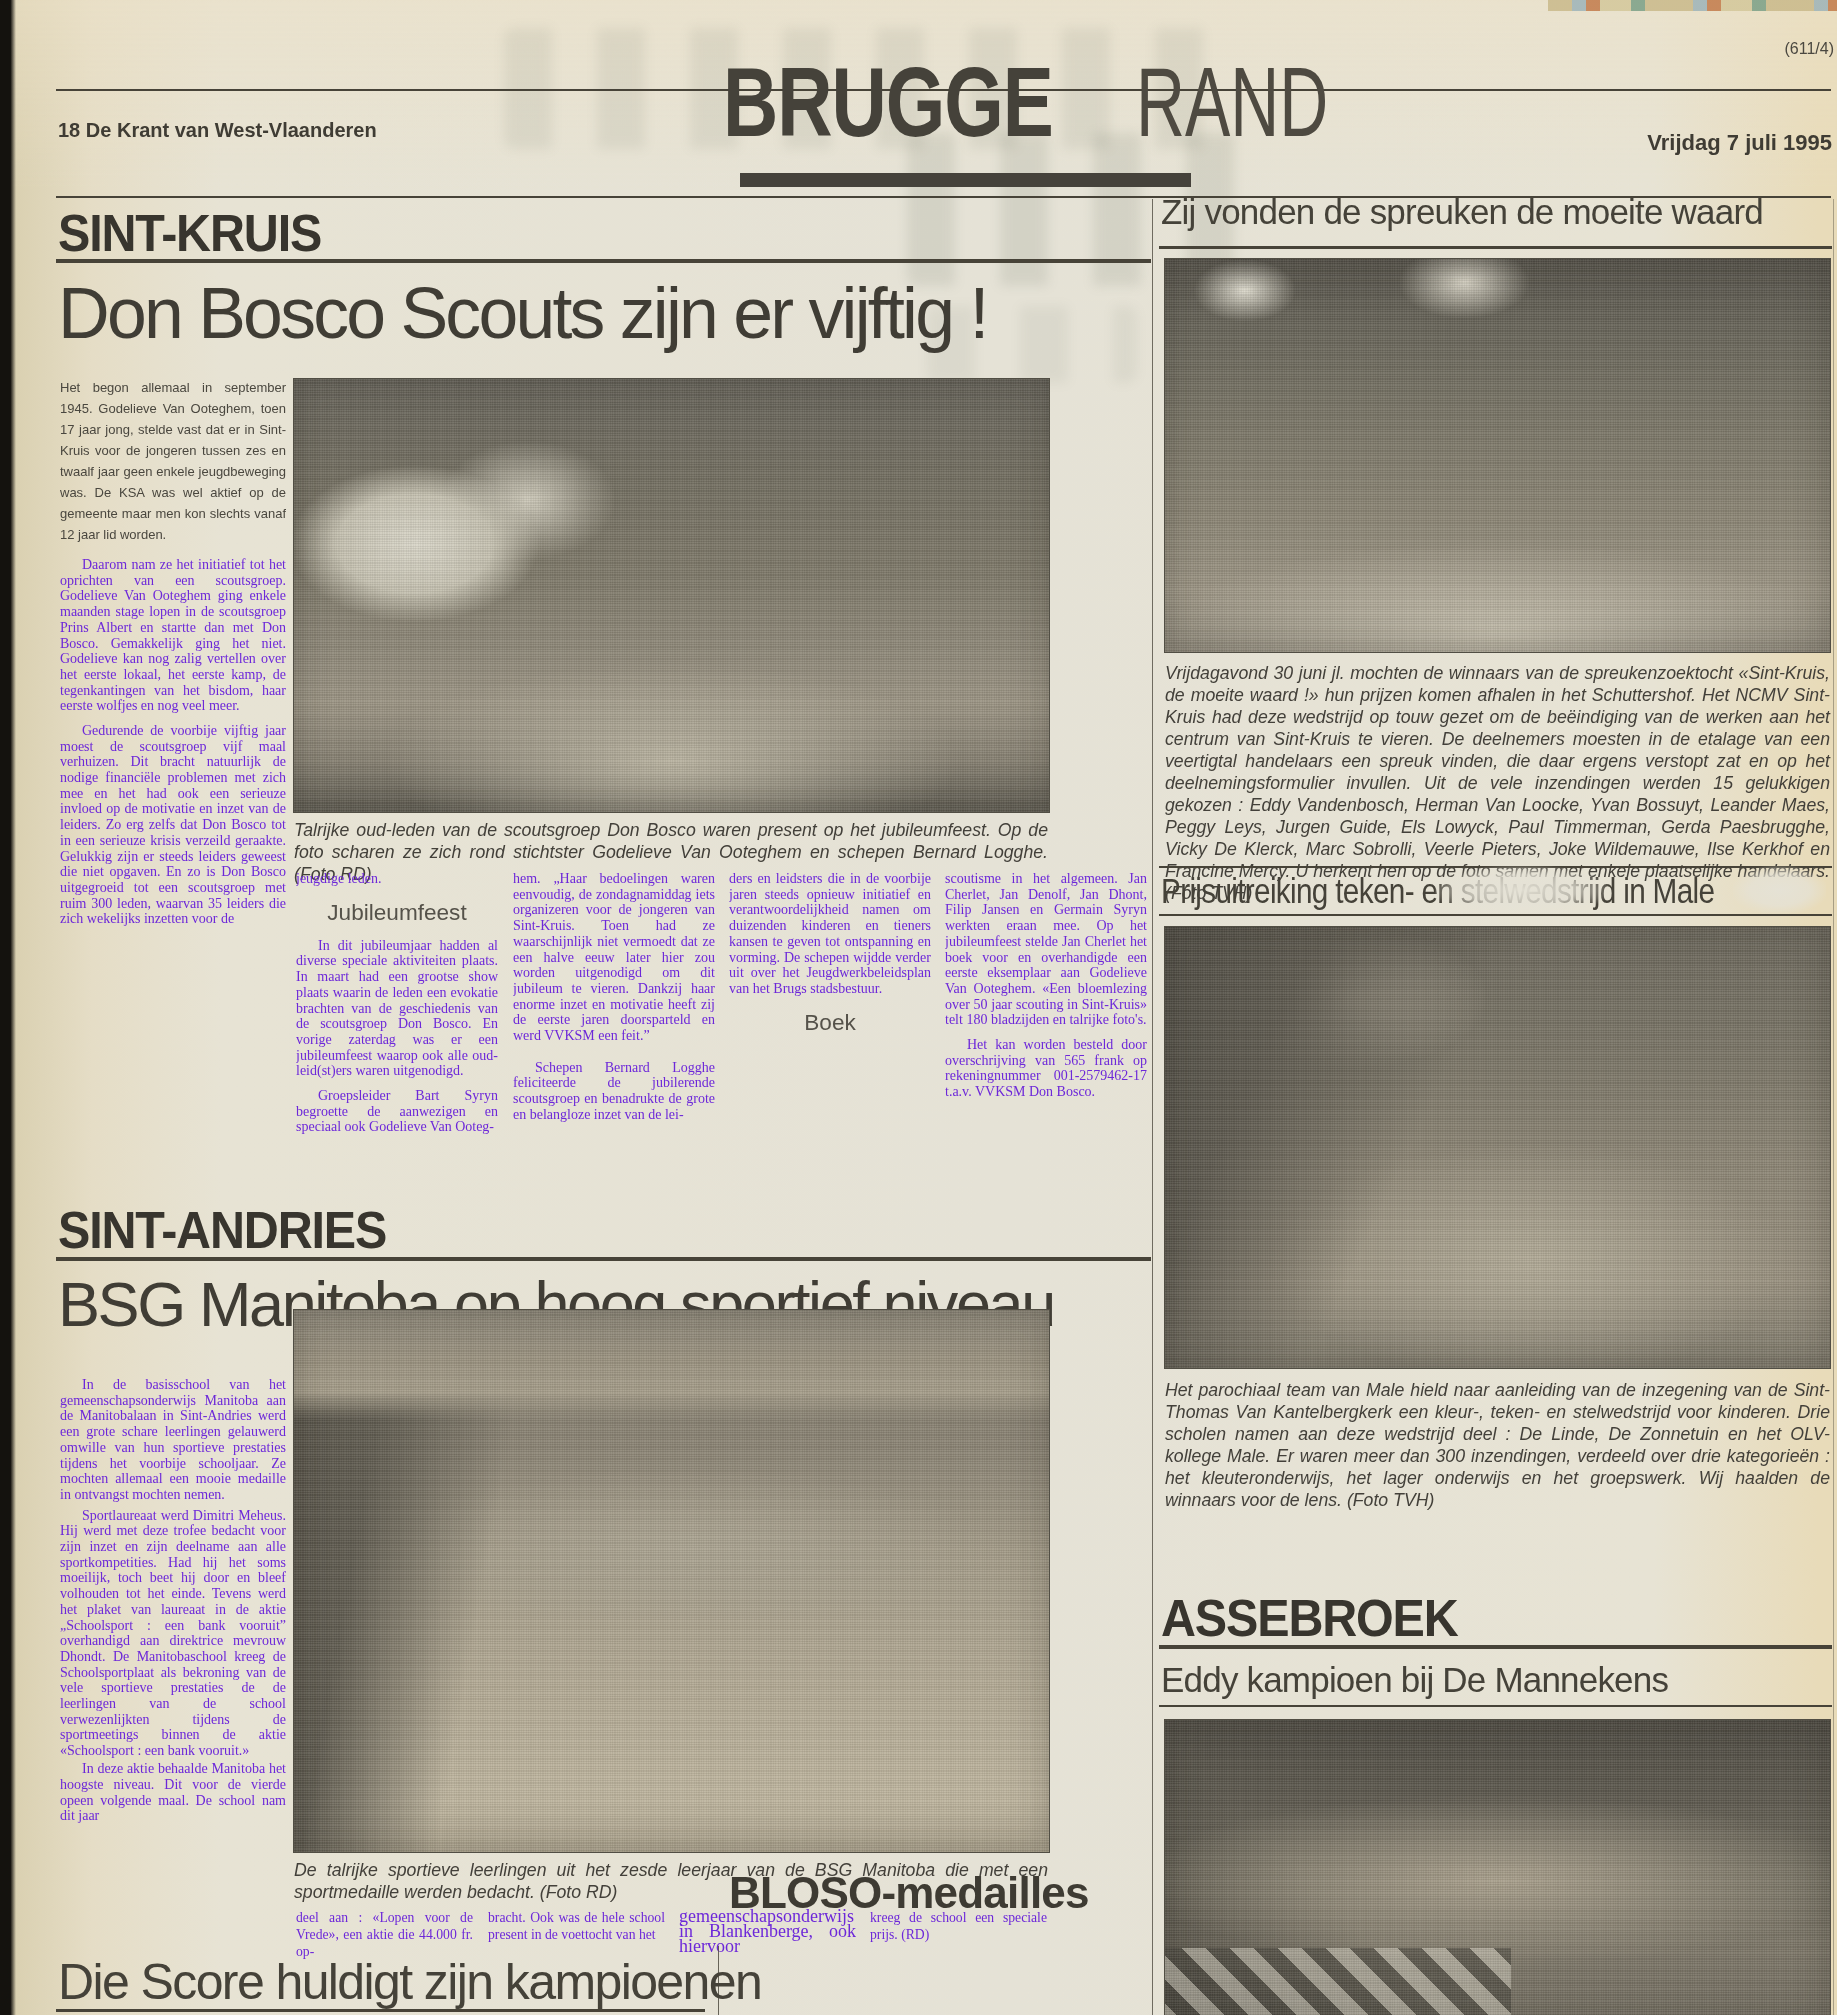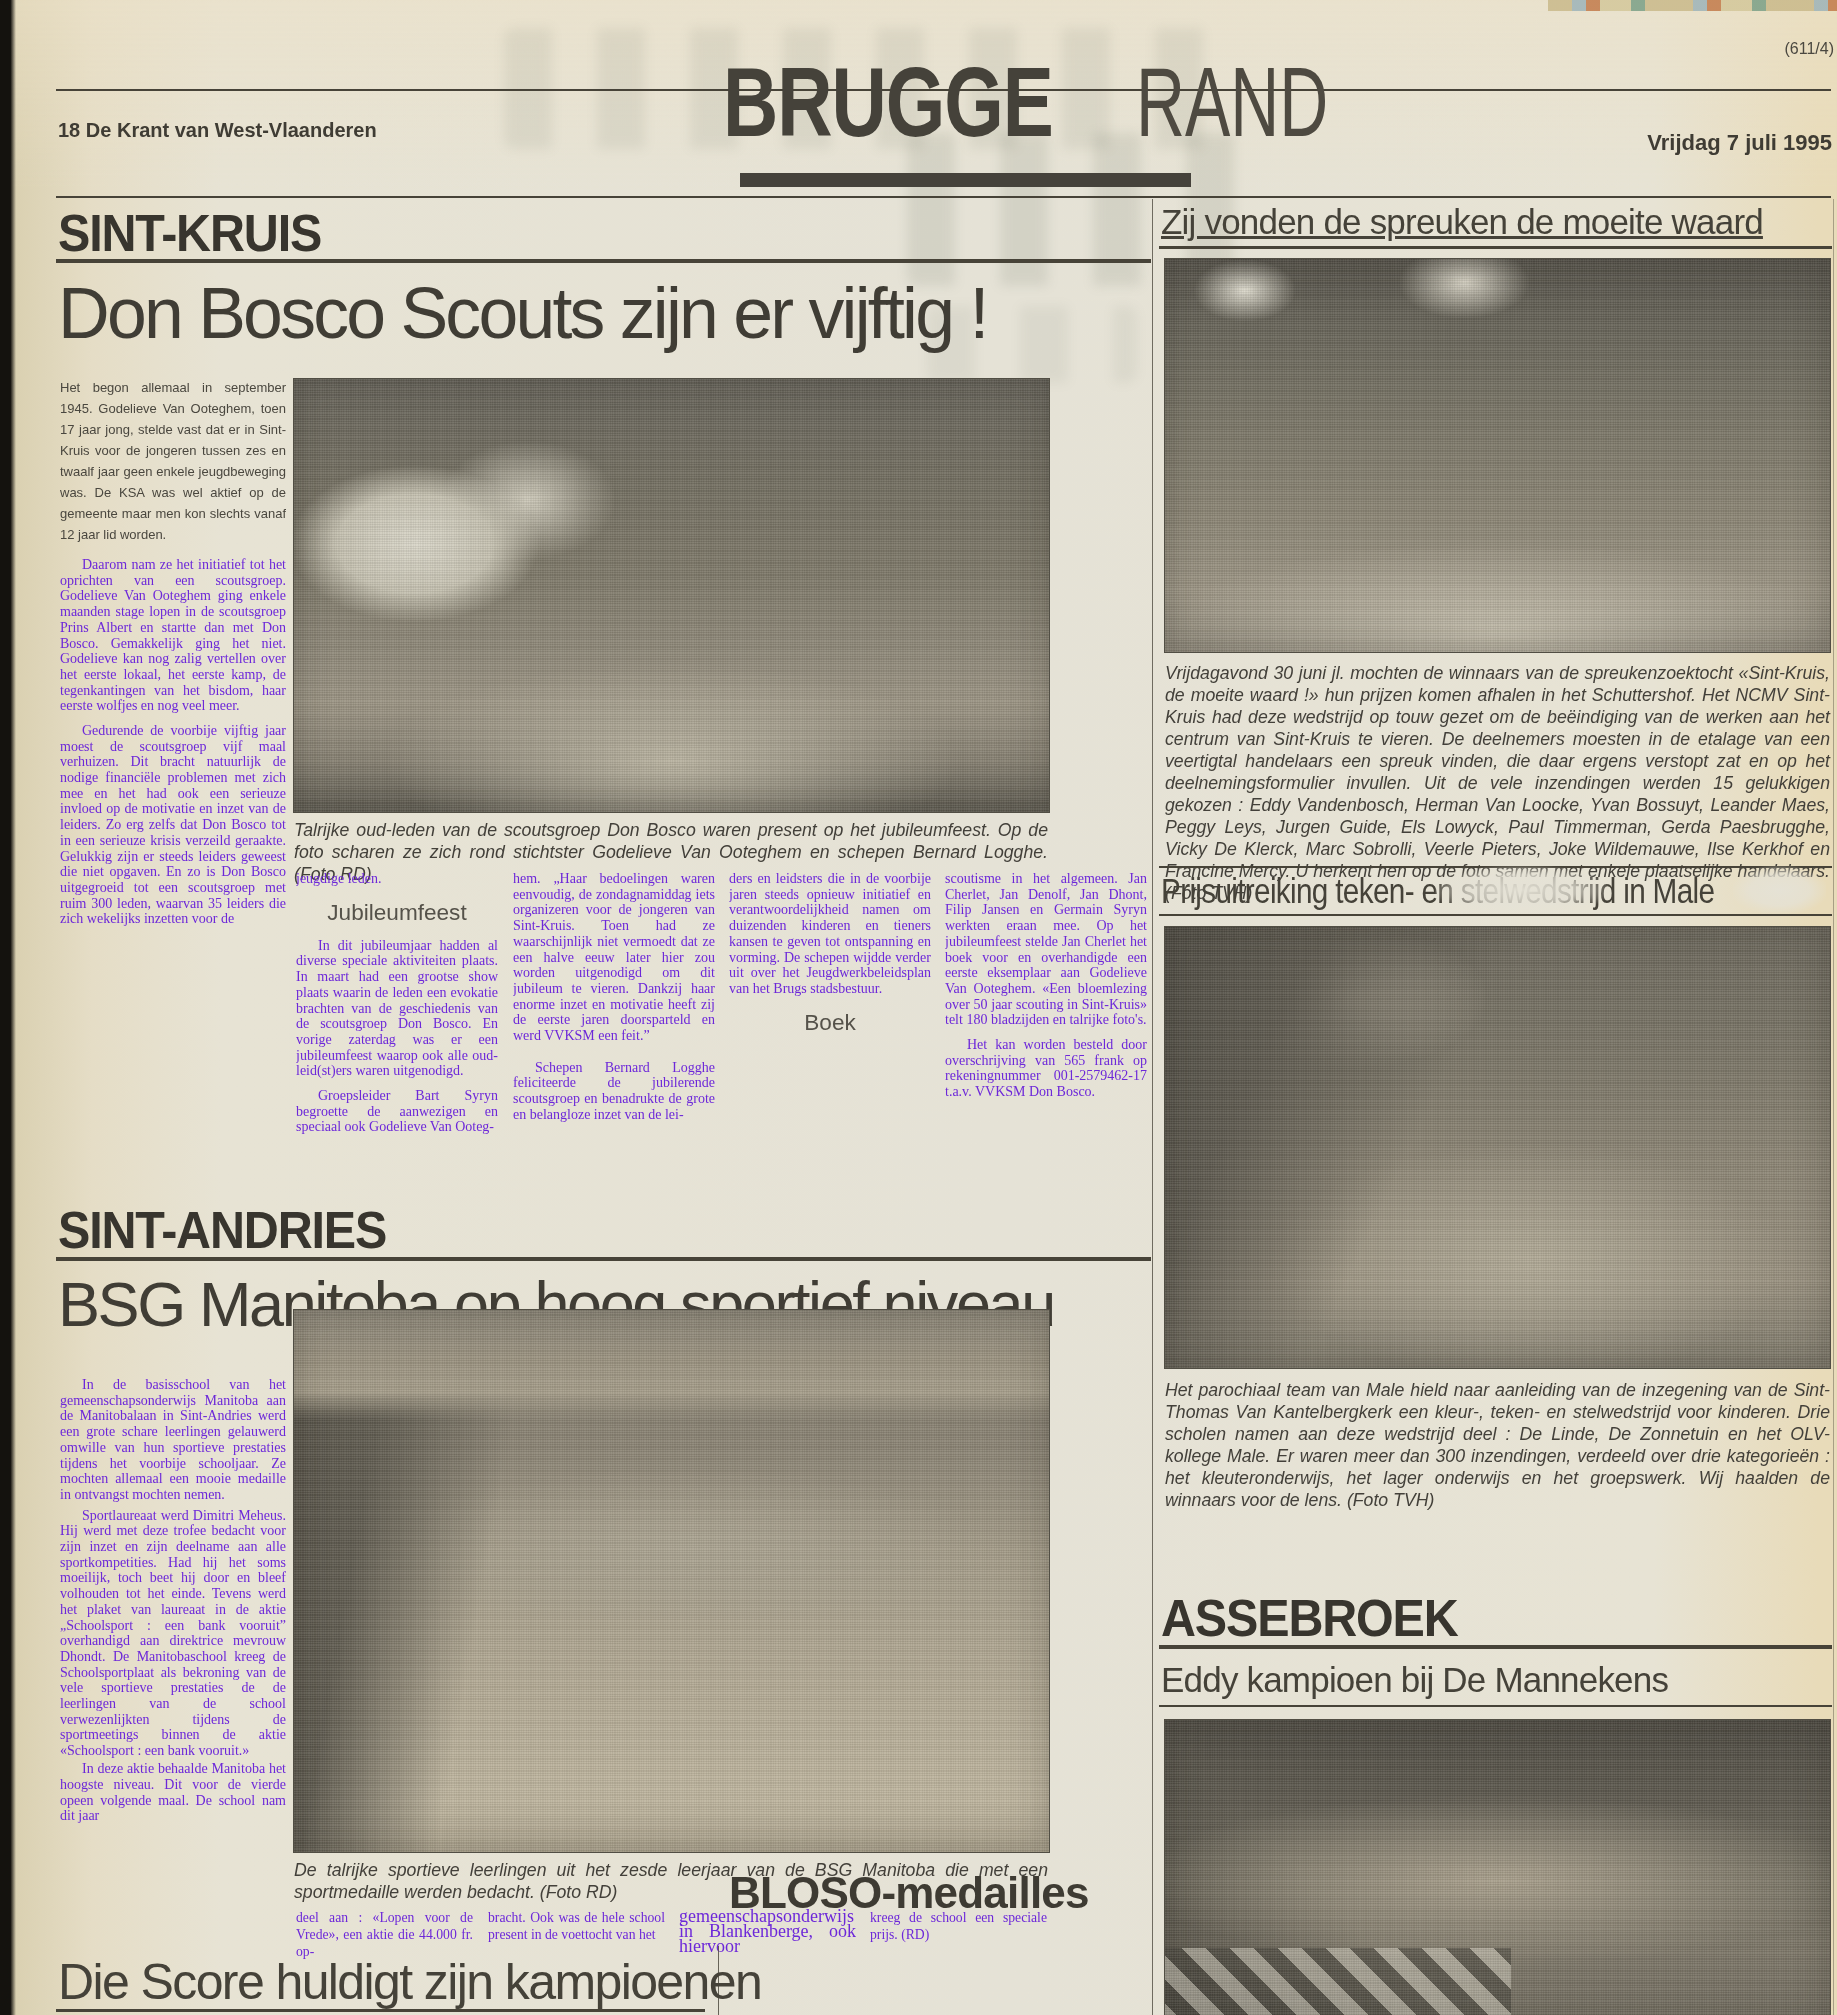--- a/index.html
+++ b/index.html
@@ -120,21 +120,21 @@
 <div class="abs hl-m" style="left:58px;top:1953px;font-size:50px;letter-spacing:-1.6px;">Die Score huldigt zijn kampioenen</div>
 <div class="abs rule" style="left:56px;top:2009px;width:649px;height:3.2px;"></div>
 
 <div class="abs rule" style="left:718px;top:1946px;width:1.2px;height:737px;opacity:.8;"></div>
 <div class="abs hl-bloso" style="left:729px;top:1868px;text-align:center;">BLOSO-medailles</div>
 <div class="abs hl-bloso" style="left:729px;top:2012px;">voor</div>
 
 <div class="abs rule" style="left:1152px;top:199px;width:1.2px;height:2485px;opacity:.75;"></div>
 <div class="abs rule" style="left:1833px;top:199px;width:1.2px;height:2485px;opacity:.4;"></div>
 
-<div class="abs hl-m" style="left:1161px;top:202px;text-decoration:underline;">Zij vonden de spreuken de moeite waard</div>
+<div class="abs hl-m" style="left:1161px;top:192px;">Zij vonden de spreuken de moeite waard</div>
 <div class="abs rule" style="left:1159px;top:246px;width:673px;height:2.8px;"></div>
 <div class="photo" style="left:1164px;top:258px;width:667px;height:395px;background:
   radial-gradient(ellipse 85px 52px at 12% 8%, #e0ddd0 0%, rgba(0,0,0,0) 60%),
   radial-gradient(ellipse 109px 60px at 45% 6%, #d8d4c6 0%, rgba(0,0,0,0) 60%),
   radial-gradient(ellipse 484px 129px at 50% 95%, #c2bcab 0%, rgba(0,0,0,0) 70%),
   linear-gradient(180deg, #55524a 0%, #676459 18%, #787466 40%, #8a8474 65%, #9b9484 85%, #8e887a 100%);"></div>
 <div class="abs caption" style="left:1165px;top:662px;width:665px;">Vrijdagavond 30 juni jl. mochten de winnaars van de spreukenzoektocht «Sint-Kruis, de moeite waard !» hun prijzen komen afhalen in het Schuttershof. Het NCMV Sint-Kruis had deze wedstrijd op touw gezet om de beëindiging van de werken aan het centrum van Sint-Kruis te vieren. De deelnemers moesten in de etalage van een veertigtal handelaars een spreuk vinden, die daar ergens verstopt zat en op het deelnemingsformulier invullen. Uit de vele inzendingen werden 15 gelukkigen gekozen : Eddy Vandenbosch, Herman Van Loocke, Yvan Bossuyt, Leander Maes, Peggy Leys, Jurgen Guide, Els Lowyck, Paul Timmerman, Gerda Paesbrugghe, Vicky De Klerck, Marc Sobrolli, Veerle Pieters, Joke Wildemauwe, Ilse Kerkhof en Francine Mercy. U herkent hen op de foto samen met enkele plaatselijke handelaars. (Foto TVH)</div>
 
 <div class="abs rule" style="left:1159px;top:866px;width:673px;height:2px;"></div>
 <div class="abs hl-m" style="left:1161px;top:871px;font-weight:400;transform:scaleX(.85);">Prijsuitreiking teken- en stelwedstrijd in Male</div>

